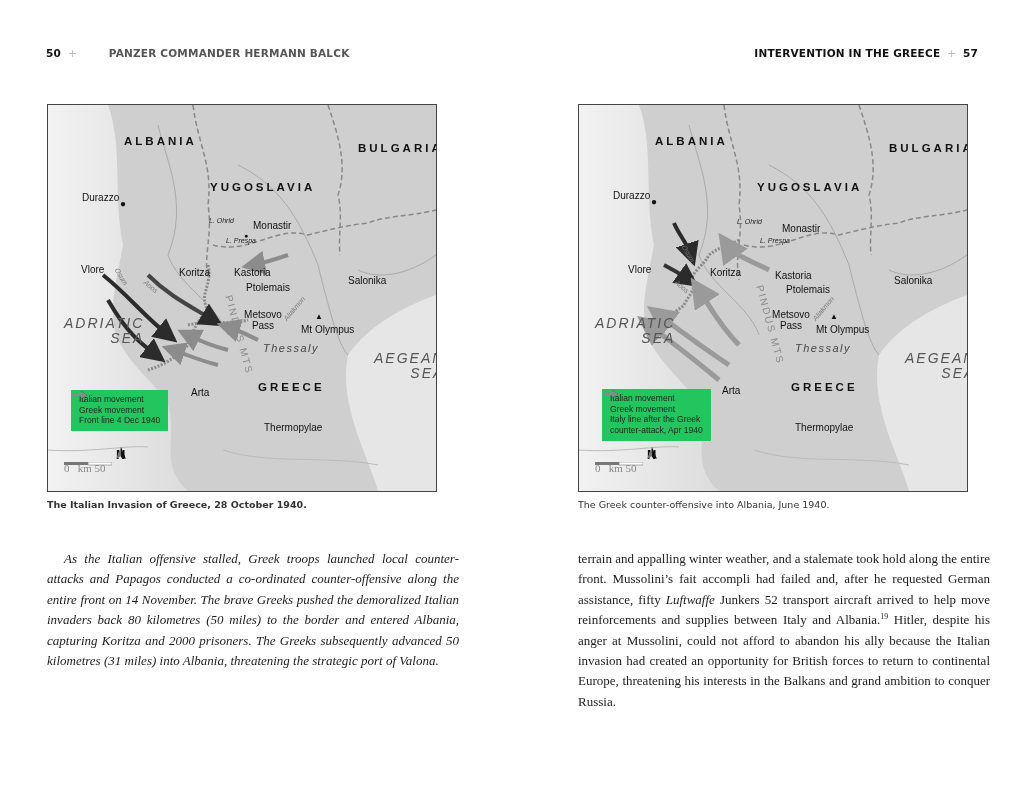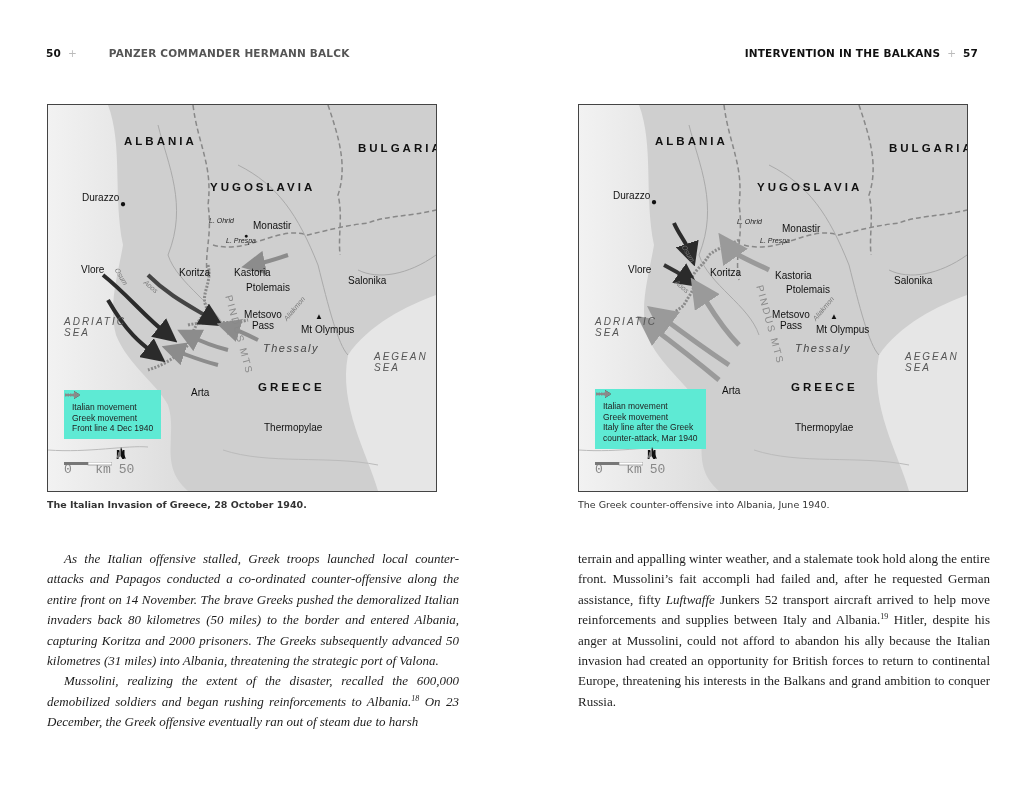--- a/index.html
+++ b/index.html
@@ -22,32 +22,32 @@
   .map {
     position: absolute; top: 104px; width: 388px; height: 386px;
     border: 1.5px solid #444; background: #cfcfcf; overflow: hidden;
   }
   .left .map { left: 47px; }
   .right .map { left: 578px; left: 66px; }
   .map svg { position: absolute; left: 0; top: 0; }
   .lbl { position: absolute; font-family: "Liberation Sans", sans-serif; white-space: nowrap; line-height: 1; }
   .country { font-weight: bold; font-size: 11.5px; letter-spacing: 3px; color: #111; }
   .city { font-size: 10px; color: #111; }
-  .water { font-size: 10px; letter-spacing: 2px; color: #555; font-style: italic; text-align: left; line-height: 1.1; }
+  .water { font-size: 14px; letter-spacing: 2px; color: #555; font-style: italic; text-align: right; line-height: 1.1; }
   .lake { font-size: 7px; font-style: italic; color: #222; }
   .river { font-size: 7px; font-style: italic; color: #777; }
   .region { font-size: 11px; font-style: italic; letter-spacing: 1.5px; color: #444; }
   .mts { font-size: 10px; letter-spacing: 2px; color: #8a8a8a; }
   .legend {
-    position: absolute; left: 16px; background: #5eead4; padding: 12px 8px 5px 8px;
+    position: absolute; left: 23px; background: #22c55e; padding: 4px 8px 5px 8px;
     font-family: "Liberation Sans", sans-serif; font-size: 8.5px; color: #222;
   }
   .legend-row { display: flex; align-items: flex-start; gap: 6px; line-height: 1.25; }
   .legend-sym { width: 17px; height: 10px; display: inline-block; flex: none; }
-  .scale { position: absolute; left: 16px; font-family: Liberation Mono, monospace; font-size: 13px; color: #888; }
+  .scale { position: absolute; left: 16px; font-family: Liberation Serif, serif; font-size: 11px; color: #888; }
   .north { position: absolute; font-family: "Liberation Sans", sans-serif; font-weight: bold; font-size: 13px; color: #111; }
   .caption {
     position: absolute; top: 499px; font-family: "DejaVu Sans", sans-serif; font-size: 9.5px; color: #333; white-space: nowrap;
   }
   .left .caption { left: 47px; font-weight: bold; }
   .right .caption { left: 66px; }
   .body-text {
     position: absolute; top: 549px; width: 412px; font-size: 13px; line-height: 20.4px;
     text-align: justify; color: #1c1c1c;
   }
@@ -175,27 +175,26 @@
           <path d="M5,0 L10,12 L5,9 z" fill="#111"></path>
           <path d="M5,0 L0,12 L5,9 z" fill="#777"></path>
         </svg>
     </div>
   </div>
 
   <div class="caption">The Italian Invasion of Greece, 28 October 1940.</div>
 
   <div class="body-text">
     <p class="indent">As the Italian offensive stalled, Greek troops launched local counter-attacks and Papagos conducted a co-ordinated counter-offensive along the entire front on 14 November. The brave Greeks pushed the demoralized Italian invaders back 80 kilometres (50 miles) to the border and entered Albania, capturing Koritza and 2000 prisoners. The Greeks subsequently advanced 50 kilometres (31 miles) into Albania, threatening the strategic port of Valona.</p>
-    <p class="indent"><span>Mussolini, realizing the extent of the disaster, recalled the 600,000 demobilized soldiers and began rushing reinforcements to Albania.</span><sup>18</sup><span> On 23 December, the Greek offensive eventually ran out of steam due to harsh</span></p>
   </div>
 </div>
 
 <div class="page right">
   <div class="running-head">
-    <span>INTERVENTION IN THE BALKANS</span>
+    <span>INTERVENTION IN THE GREECE</span>
     <span class="rh-plus">+</span>
     <span class="rh-num">57</span>
   </div>
 
   <div class="map">
     <svg width="388" height="386" viewBox="0 0 388 386">
       <defs>
         <linearGradient id="seaR" x1="0" x2="1" y1="0" y2="0">
           <stop offset="0" stop-color="#f2f2f2"></stop>
             <stop offset="1" stop-color="#dcdcdc"></stop>
@@ -271,21 +270,21 @@
         <svg class="legend-sym" viewBox="0 0 17 10">
             <path d="M1,5 H11" stroke="#8c8c8c" stroke-width="2"></path>
             <path d="M10,1 L16,5 L10,9 z" fill="#8c8c8c"></path>
           </svg>
         <span>Greek movement</span>
       </div>
       <div class="legend-row">
         <svg class="legend-sym" viewBox="0 0 17 10">
             <path d="M1,5 H16" stroke="#888" stroke-width="3" stroke-dasharray="1.5,1"></path>
           </svg>
-        <span><span>Italy line after the Greek</span><br><span>counter-attack, Mar 1940</span></span>
+        <span><span>Italy line after the Greek</span><br><span>counter-attack, Apr 1940</span></span>
       </div>
     </div>
 
     <div class="scale" style="top:357px">
       <svg width="48" height="5" viewBox="0 0 48 5" style="display:block">
           <rect x="0" y="0" width="24" height="3" fill="#777"></rect>
           <rect x="24" y="0" width="24" height="3" fill="#fff" stroke="#777" stroke-width="0.6"></rect>
         </svg>
       <span>0</span>
       &nbsp;&nbsp;<span>km</span>

